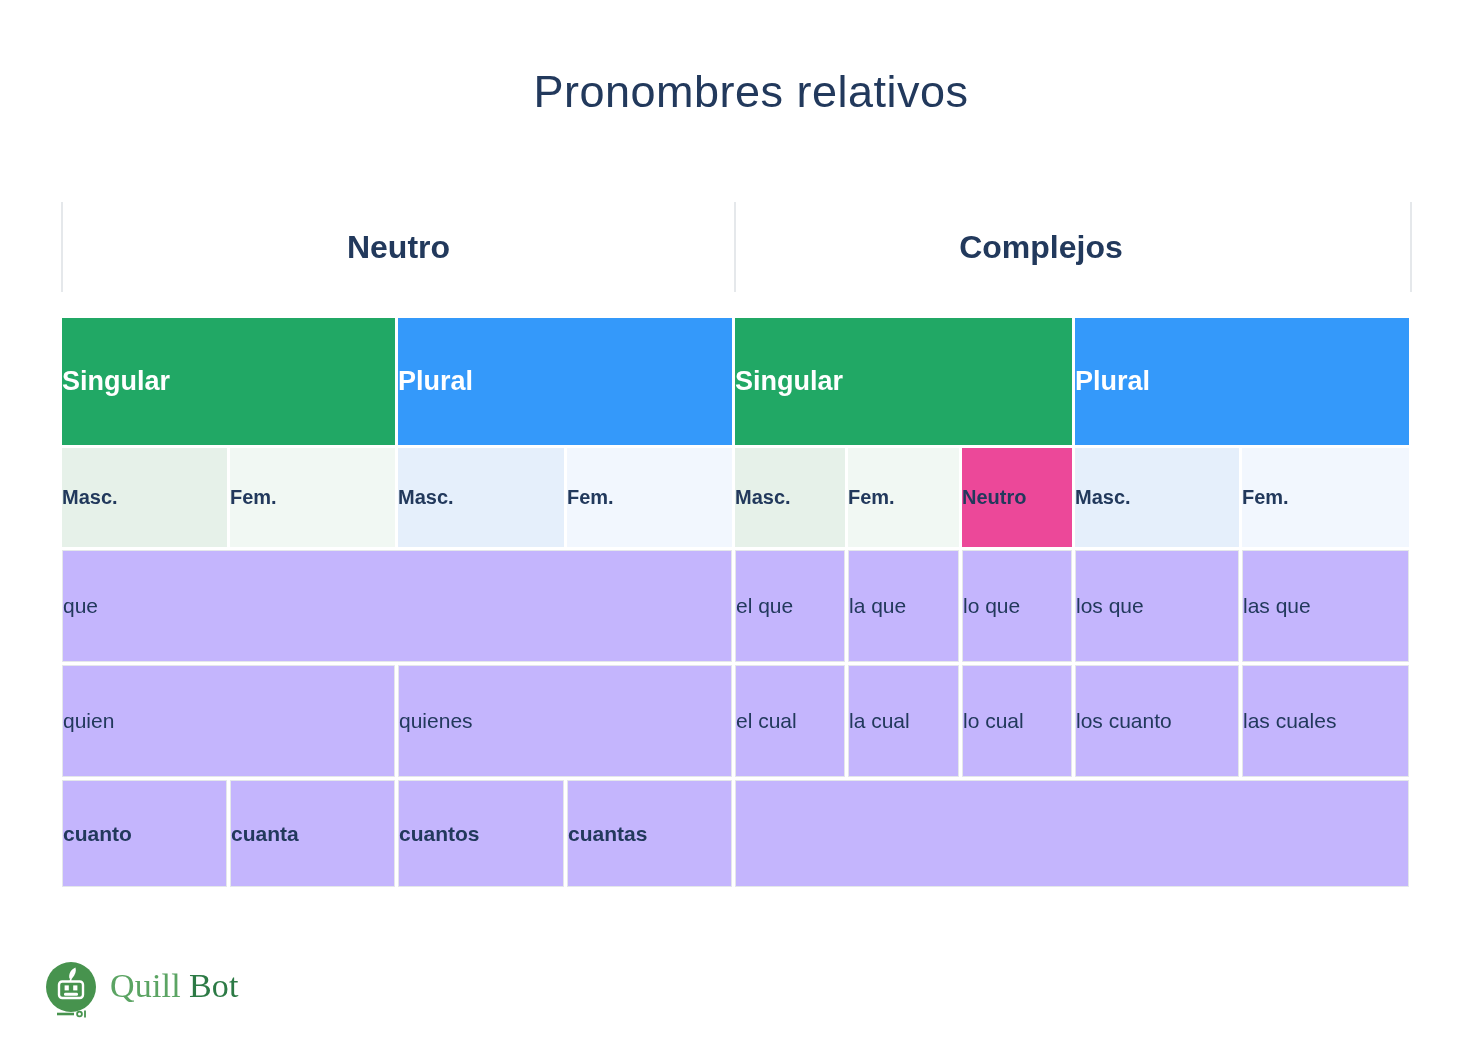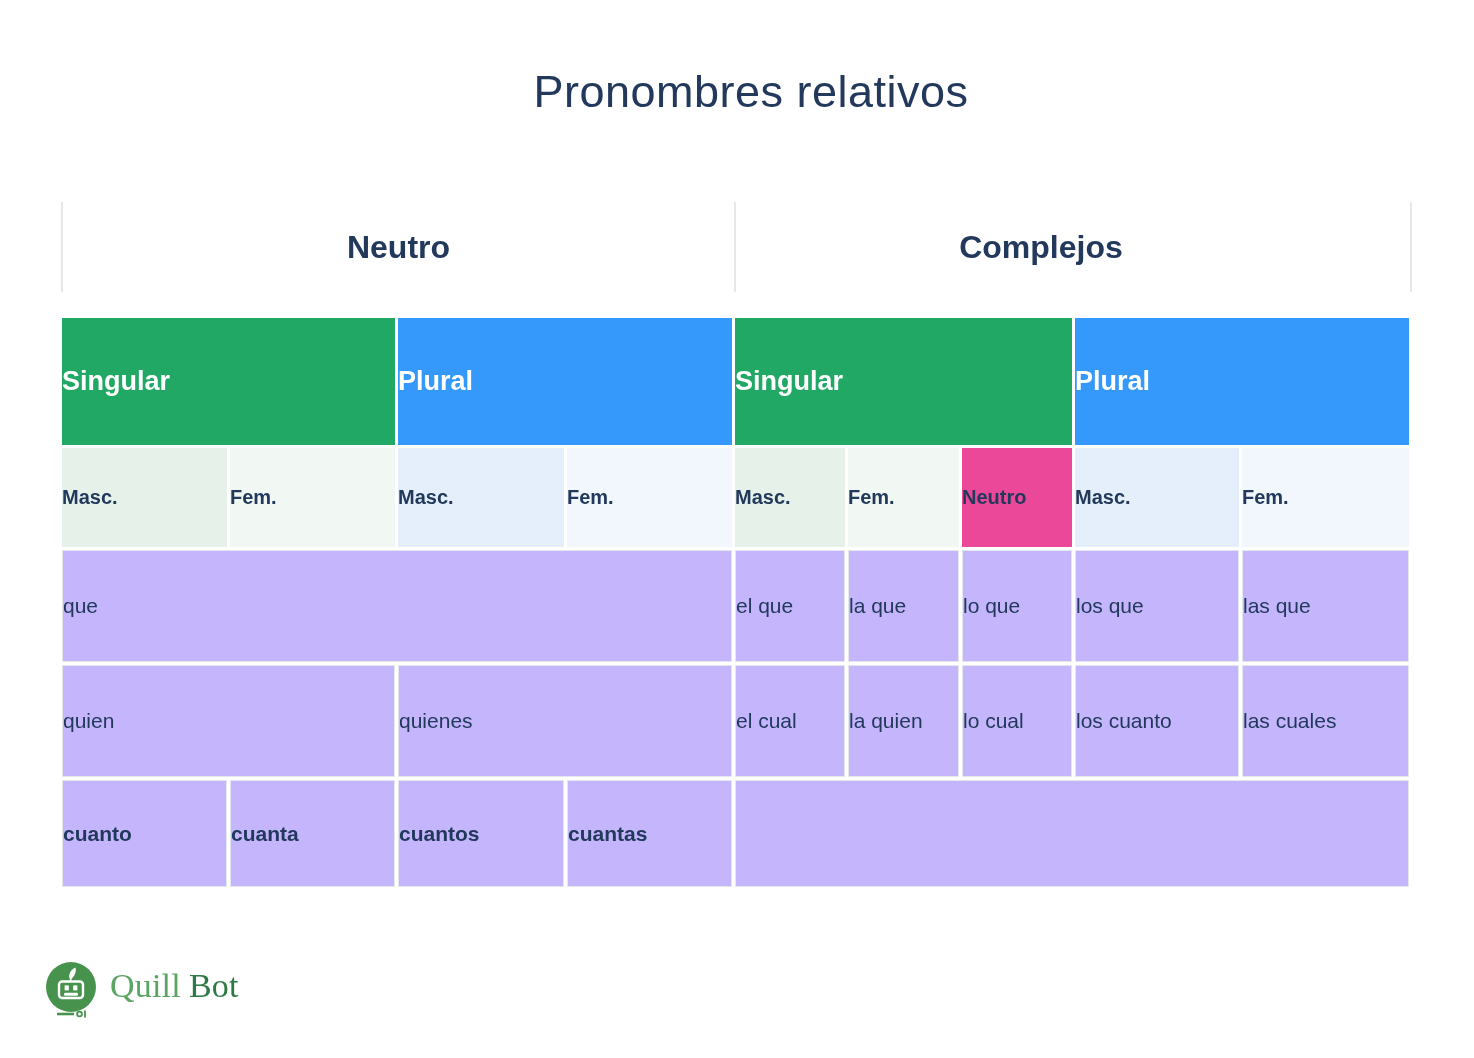--- a/index.html
+++ b/index.html
@@ -97,21 +97,21 @@
       <td>el que</td>
       <td>la que</td>
       <td>lo que</td>
       <td>los que</td>
       <td>las que</td>
     </tr>
     <tr class="data">
       <td colspan="2">quien</td>
       <td colspan="2">quienes</td>
       <td>el cual</td>
-      <td>la quien</td>
+      <td>la cual</td>
       <td>lo cual</td>
       <td>los cuanto</td>
       <td>las cuales</td>
     </tr>
     <tr class="data last">
       <td>cuanto</td>
       <td>cuanta</td>
       <td>cuantos</td>
       <td>cuantas</td>
       <td colspan="5"></td>

